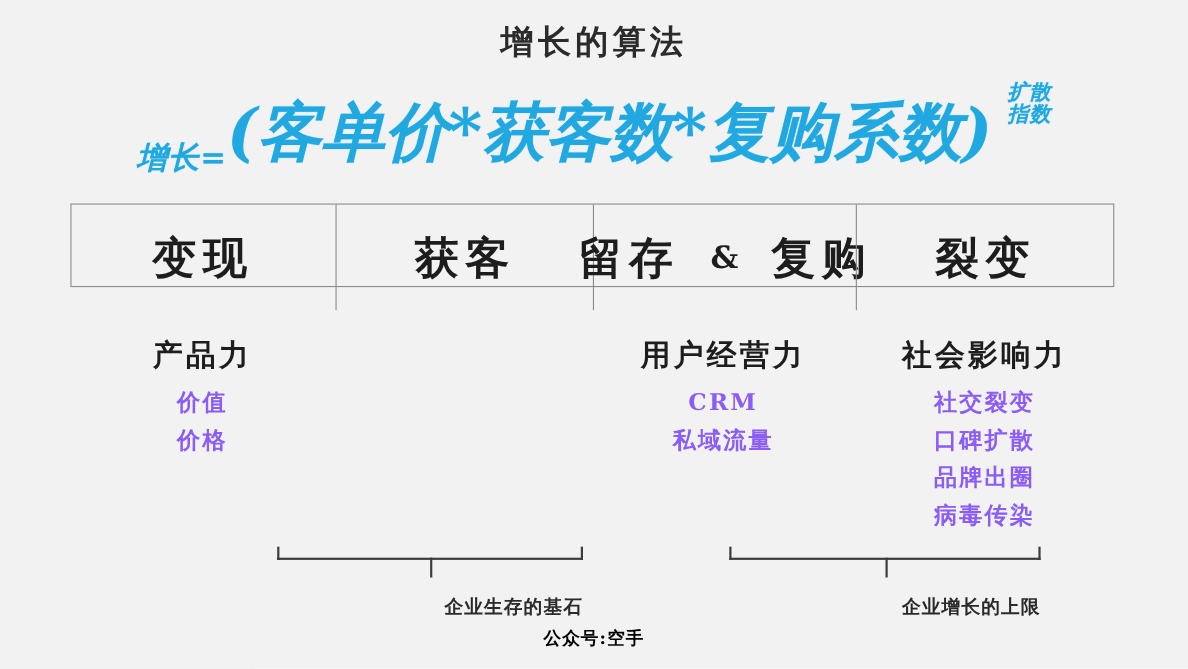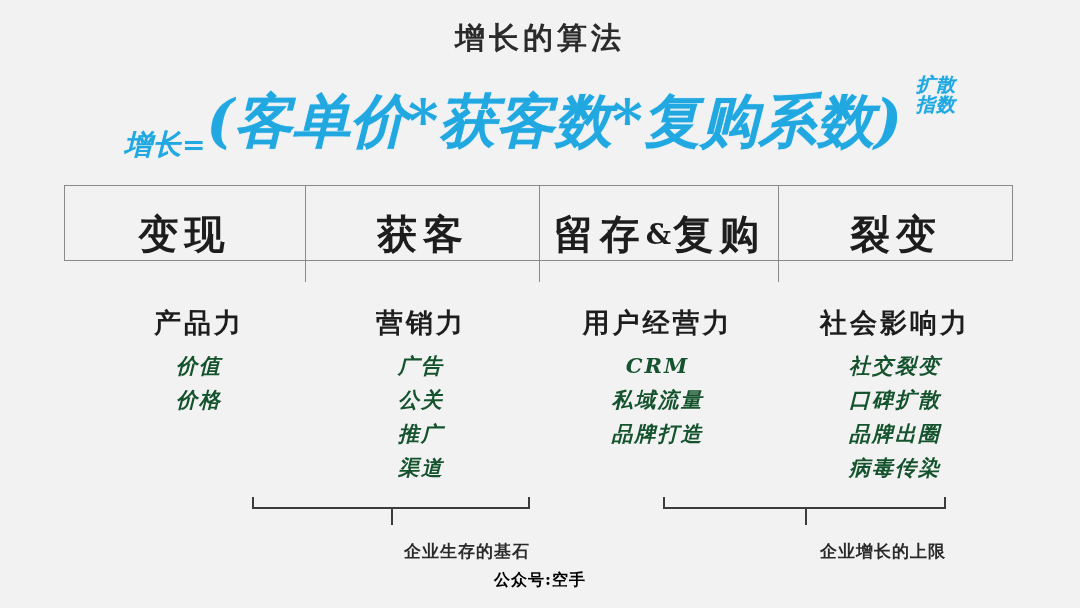--- a/index.html
+++ b/index.html
@@ -96,56 +96,55 @@
     justify-content: center;
     font-family: "DejaVu Serif", "Liberation Serif", serif;
     font-weight: bold;
     font-size: 40px;
     letter-spacing: 6px;
     color: #1d1d1d;
     white-space: nowrap;
   }
   .head-cell.c0 { left: 0px;   width: 239px; }
   .head-cell.c1 { left: 240px; width: 234px; border-left: 1px solid #8a8a8a; }
-  .head-cell.c2 { left: 474px; width: 239px; border-left: 1px solid #8a8a8a; }
+  .head-cell.c2 { left: 474px; width: 239px; border-left: 1px solid #8a8a8a; gap: 28px; }
   .head-cell.c3 { left: 713px; width: 234px; border-left: 1px solid #8a8a8a; }
   .head-cell .amp {
     font-size: 28px;
     letter-spacing: 2px;
   }
 
   
   .col {
     position: absolute;
     top: 305px;
     text-align: center;
   }
-  .col.k0 { left: 79px;  width: 240px; }
+  .col.k0 { left: 64px;  width: 240px; }
   .col.k1 { left: 304px; width: 234px; }
   .col.k2 { left: 538px; width: 239px; }
   .col.k3 { left: 777px; width: 236px; }
 
   .col-head {
     font-family: "DejaVu Serif", "Liberation Serif", serif;
     font-weight: bold;
     font-size: 27px;
     letter-spacing: 3px;
     color: #1d1d1d;
     white-space: nowrap;
     margin-bottom: 8px;
   }
   .col-item {
     font-family: "DejaVu Serif", "Liberation Serif", serif;
     font-weight: bold;
     font-size: 21px;
     letter-spacing: 2px;
-    color: #14532d;
+    color: #8b5cf6;
     line-height: 34px;
     white-space: nowrap;
-    font-style: italic;
   }
 
   
   .brace {
     position: absolute;
     height: 32px;
   }
   .brace .bar {
     position: absolute;
     left: 0;
@@ -226,33 +225,25 @@
       </div>
     <div class="head-cell c3">裂变</div>
   </div>
 
   <div class="col k0">
     <div class="col-head">产品力</div>
     <div class="col-item">价值</div>
     <div class="col-item">价格</div>
   </div>
 
-  <div class="col k1">
-    <div class="col-head">营销力</div>
-    <div class="col-item">广告</div>
-    <div class="col-item">公关</div>
-    <div class="col-item">推广</div>
-    <div class="col-item">渠道</div>
-  </div>
 
   <div class="col k2">
     <div class="col-head">用户经营力</div>
     <div class="col-item">CRM</div>
     <div class="col-item">私域流量</div>
-    <div class="col-item">品牌打造</div>
   </div>
 
   <div class="col k3">
     <div class="col-head">社会影响力</div>
     <div class="col-item">社交裂变</div>
     <div class="col-item">口碑扩散</div>
     <div class="col-item">品牌出圈</div>
     <div class="col-item">病毒传染</div>
   </div>
 

